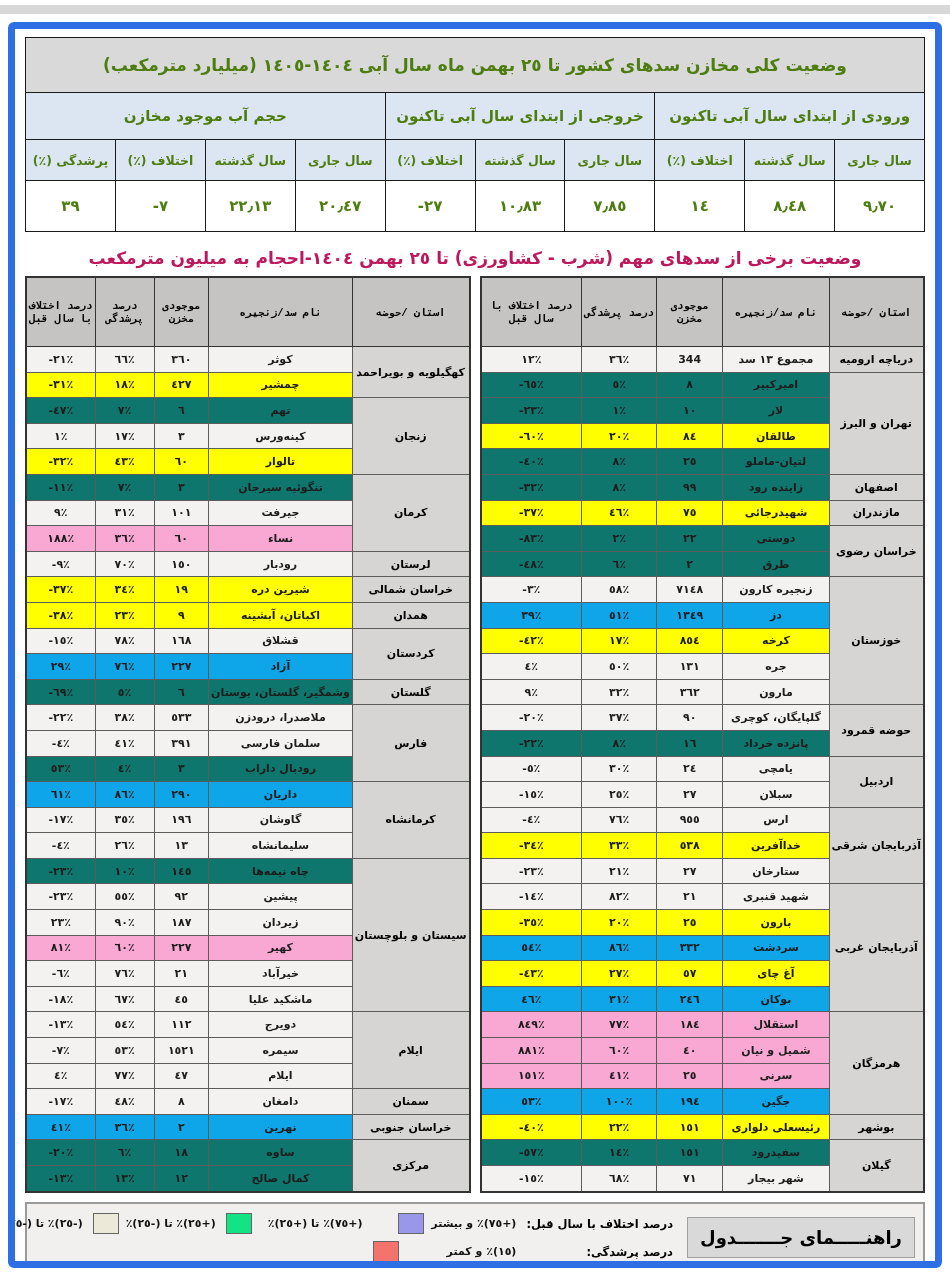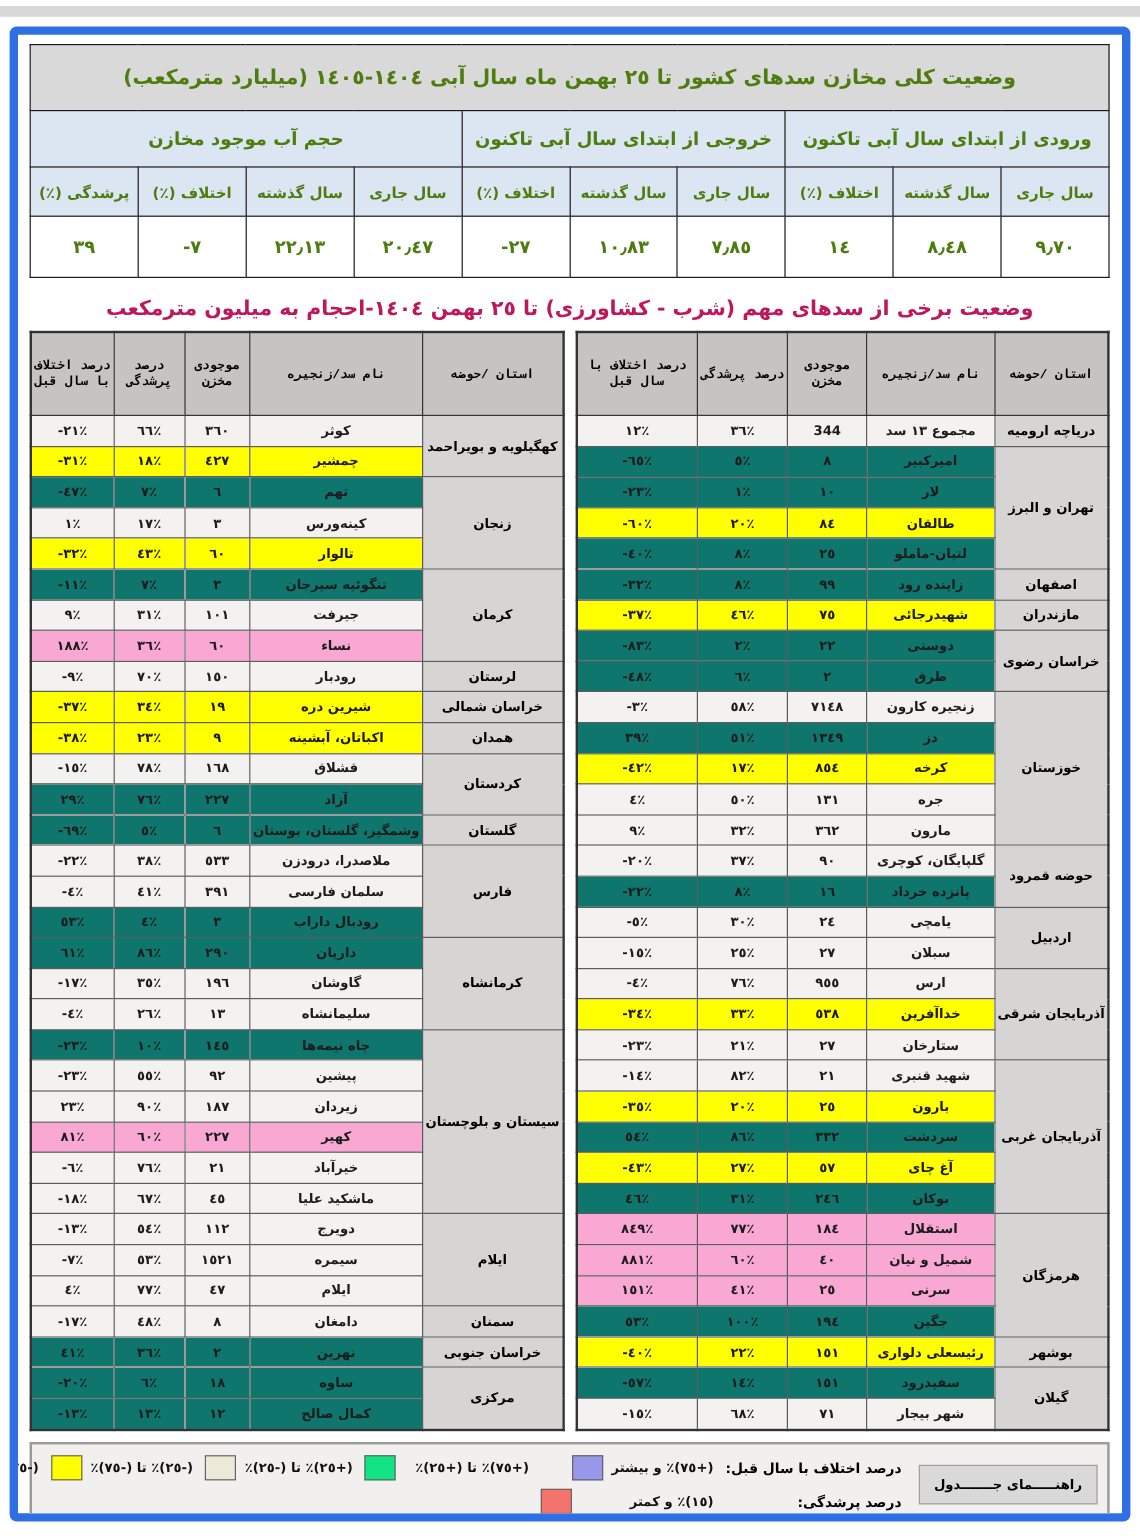--- a/index.html
+++ b/index.html
@@ -30,31 +30,31 @@
     height:34px;padding:17px 2px;color:#000;font-family:Liberation Mono, monospace;
   }
   .dam-table td{
     border:1px solid #5c5c5c;height:24.6px;font-size:11px;font-weight:bold;
     text-align:center;padding:0 2px;color:#1c1c1c;overflow:hidden;white-space:nowrap;
   }
   .dam-table .prov{background:#d7d5d4;font-size:11px;color:#000;}
   .c-white{background:#f4f2f1;}
   .c-red{background:#0f766e;}
   .c-yellow{background:#ffff00;}
-  .c-green{background:#0f766e;}
+  .c-green{background:#0ea5e9;}
   .c-purple{background:#f9a8d4;}
   .num{direction:ltr;}
   
   .legend{
     margin-top:9px;border:2px solid #9a9a9a;background:#f2f0ee;
     padding:6px 8px;display:flex;align-items:flex-start;gap:14px;
   }
   .legend-titlebox{
     background:#d9d9d9;border:1px solid #a0a0a0;padding:9px 12px;
-    font-size:11px;font-weight:bold;color:#000;align-self:center;white-space:nowrap;
+    font-size:18px;font-weight:bold;color:#000;align-self:center;white-space:nowrap;
   }
   .legend-grid{flex:1;display:grid;grid-template-columns:auto auto auto auto auto auto;
     grid-auto-rows:28px;align-items:center;column-gap:10px;}
   .lg-label{font-size:11.5px;font-weight:bold;white-space:nowrap;color:#000;}
   .lg-item{display:flex;align-items:center;gap:7px;font-size:11px;font-weight:bold;white-space:nowrap;}
   .lg-swatch{width:24px;height:19px;border:1px solid #666;flex:0 0 auto;}
 </style>
 </head>
 <body>
 

